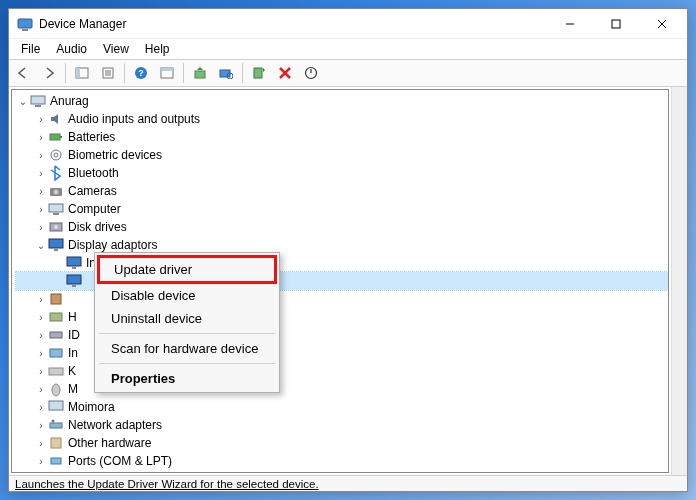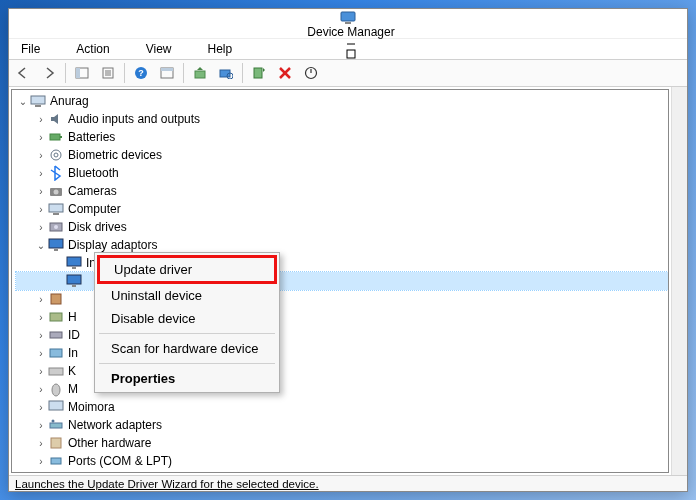--- a/index.html
+++ b/index.html
@@ -23,30 +23,29 @@
     display: flex;
     flex-direction: column;
   }
   .titlebar {
     height: 30px;
     display: flex;
     align-items: center;
     padding: 0 2px 0 8px;
     background: #fff;
     border-bottom: 1px solid #eee;
-    flex-direction: column;
   }
   .titlebar .ticon { width:16px; height:16px; margin-right:6px; }
   .titlebar .title { flex:1; font-size:12px; }
   .winbtn { width:46px; height:28px; display:flex; align-items:center; justify-content:center; }
   .menubar {
     height: 20px;
     display:flex; align-items:center;
     padding: 0 4px;
-    gap: 20px;
+    gap: 0;
   }
   .menuitem { padding: 1px 8px; }
   .toolbar {
     height: 28px;
     border-top:1px solid #d0d0d0;
     border-bottom:1px solid #d0d0d0;
     background:#fafafa;
     display:flex; align-items:center;
     padding: 0 2px;
     gap:2px;
@@ -125,21 +124,21 @@
     <div class="winbtn close">
         <svg width="10" height="10">
           <line x1="1" y1="1" x2="9" y2="9" stroke="#000"></line>
           <line x1="9" y1="1" x2="1" y2="9" stroke="#000"></line>
         </svg>
       </div>
   </div>
 
   <div class="menubar">
     <span class="menuitem">File</span>
-    <span class="menuitem">Action</span>
+    <span class="menuitem">Audio</span>
     <span class="menuitem">View</span>
     <span class="menuitem">Help</span>
   </div>
 
   <div class="toolbar">
     <div class="tbtn">
         <svg width="14" height="12">
           <path d="M9 1 L3 6 L9 11" fill="none" stroke="#555" stroke-width="1.5"></path>
         </svg>
       </div>
@@ -413,22 +412,22 @@
         <span class="nodeicon">
             <svg viewBox="0 0 16 16">
               <rect x="3" y="5" width="10" height="6" fill="#8bd" stroke="#479"></rect>
             </svg>
           </span>
         <span>Ports (COM &amp; LPT)</span>
       </div>
 
       <div class="ctxmenu">
         <div class="ctxitem redbox">Update driver</div>
+        <div class="ctxitem">Disable device</div>
         <div class="ctxitem">Uninstall device</div>
-        <div class="ctxitem">Disable device</div>
         <div class="ctxsep"></div>
         <div class="ctxitem">Scan for hardware device</div>
         <div class="ctxsep"></div>
         <div class="ctxitem bold">Properties</div>
       </div>
     </div>
     <div class="scrollbar"></div>
   </div>
 
   <div class="statusbar">

